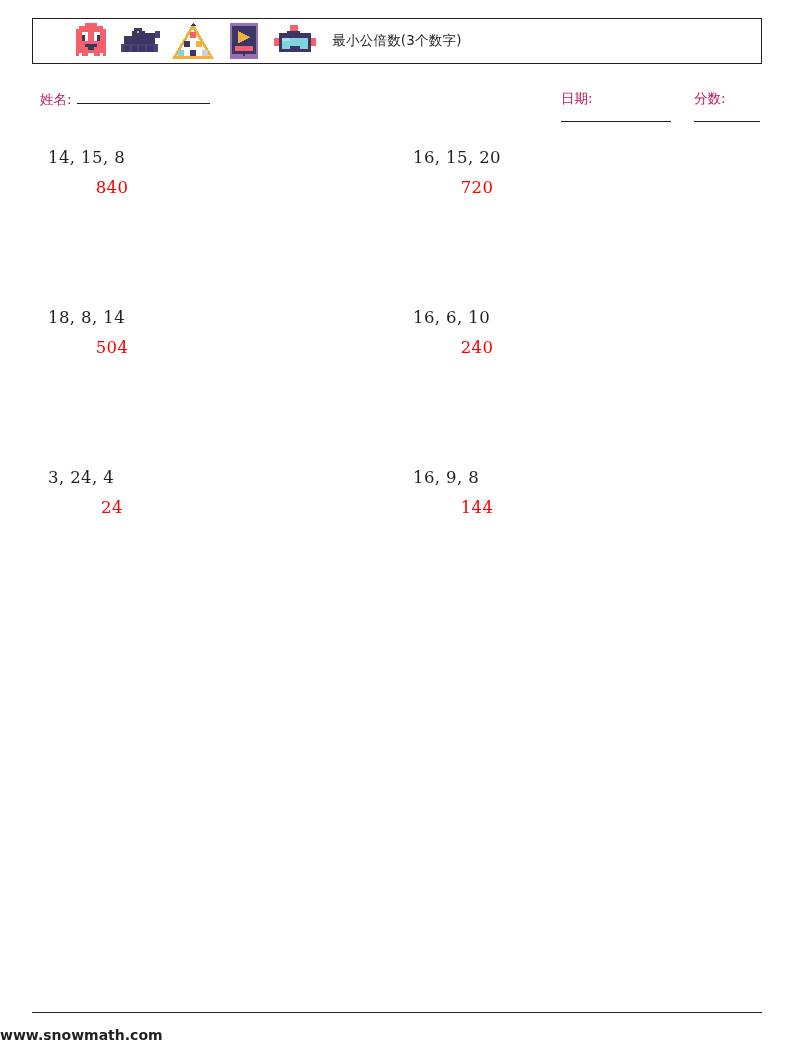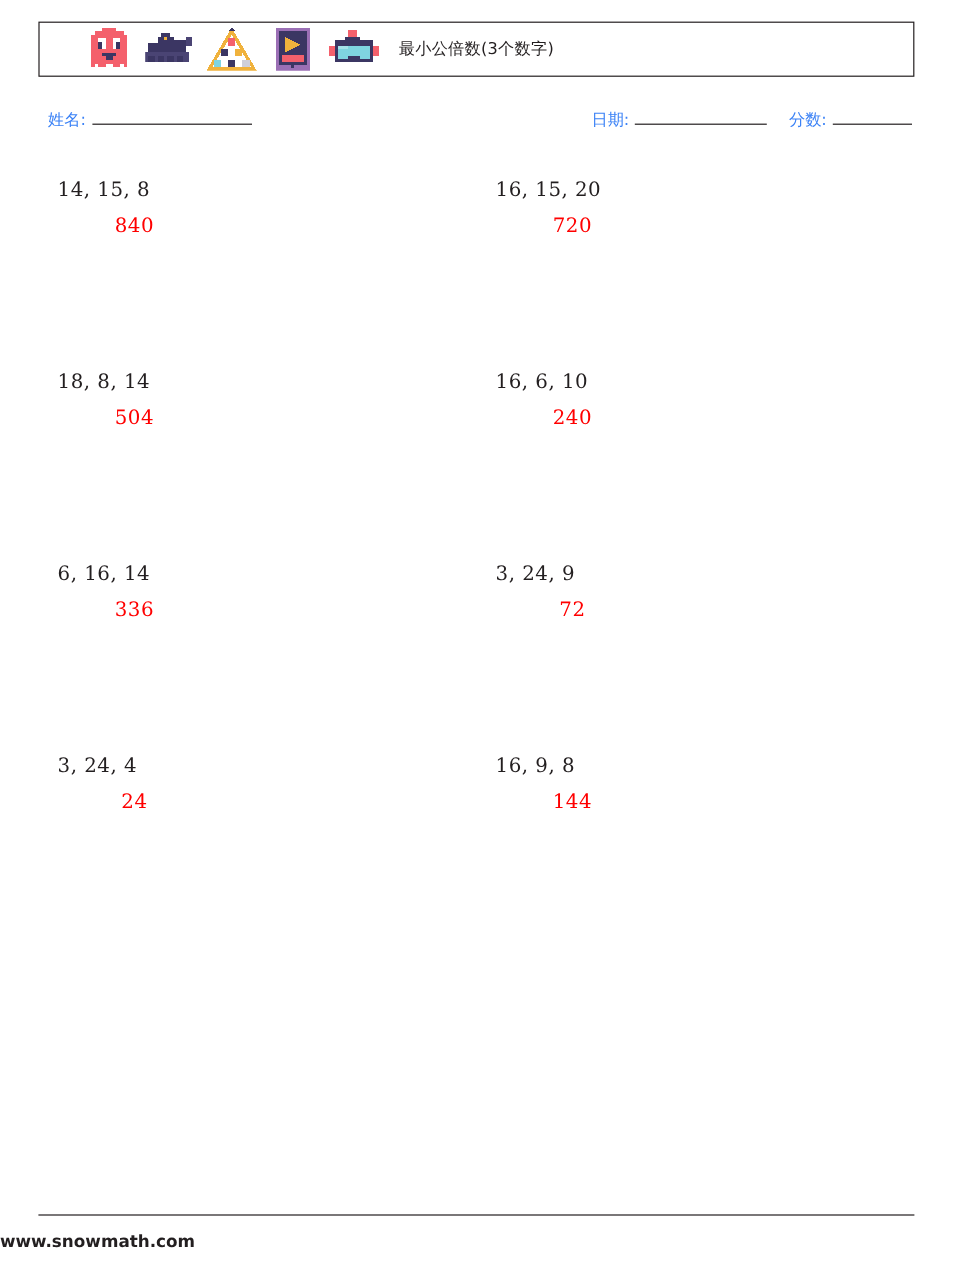--- a/index.html
+++ b/index.html
@@ -54,40 +54,41 @@
 
   
   .info-row {
     position: absolute;
     left: 32px;
     top: 90px;
     width: 730px;
     height: 28px;
     font-family: "DejaVu Sans", sans-serif;
     font-size: 13.5px;
-    color: #3b82f6;
+    color: #be185d;
   }
   .info-name {
     position: absolute;
     left: 8px;
     top: 0;
     display: flex;
     align-items: baseline;
   }
   .info-right {
     position: absolute;
     right: 2px;
     top: 0;
     display: flex;
     align-items: baseline;
     gap: 18px;
   }
   .info-pair {
     display: flex;
     align-items: baseline;
+    flex-direction: column;
   }
   .blank-line {
     display: inline-block;
     border-bottom: 1.5px solid #231f20;
     margin-left: 5px;
     height: 13px;
   }
   .bl-name  { width: 133px; }
   .bl-date  { width: 110px; }
   .bl-score { width: 66px; }
@@ -271,30 +272,20 @@
     <div class="pcell">
       <div class="question">18, 8, 14</div>
       <div class="answer">504</div>
     </div>
     <div class="pcell">
       <div class="question">16, 6, 10</div>
       <div class="answer">240</div>
     </div>
   </div>
 
-  <div class="prow">
-    <div class="pcell">
-      <div class="question">6, 16, 14</div>
-      <div class="answer">336</div>
-    </div>
-    <div class="pcell">
-      <div class="question">3, 24, 9</div>
-      <div class="answer">72</div>
-    </div>
-  </div>
 
 
   <div class="prow">
     <div class="pcell">
       <div class="question">3, 24, 4</div>
       <div class="answer">24</div>
     </div>
     <div class="pcell">
       <div class="question">16, 9, 8</div>
       <div class="answer">144</div>

